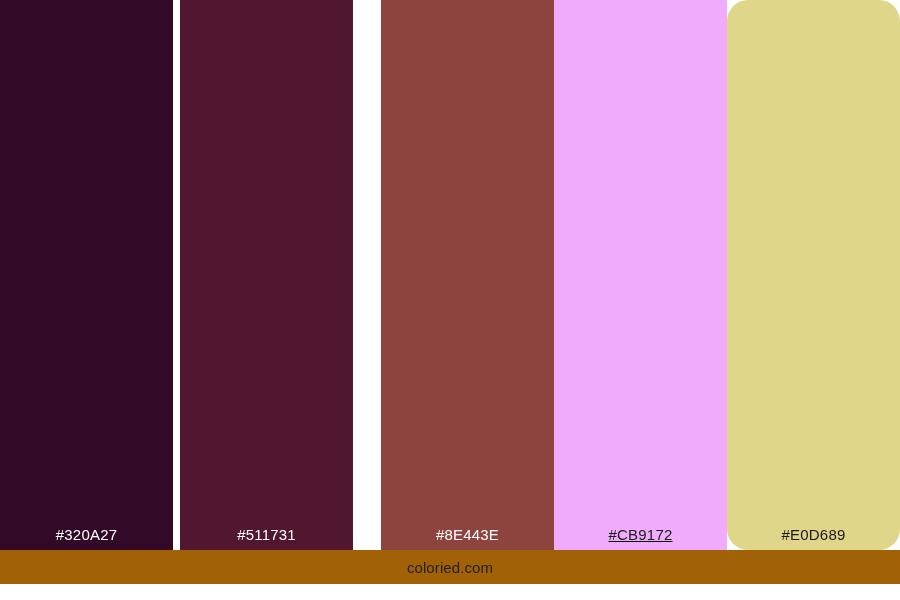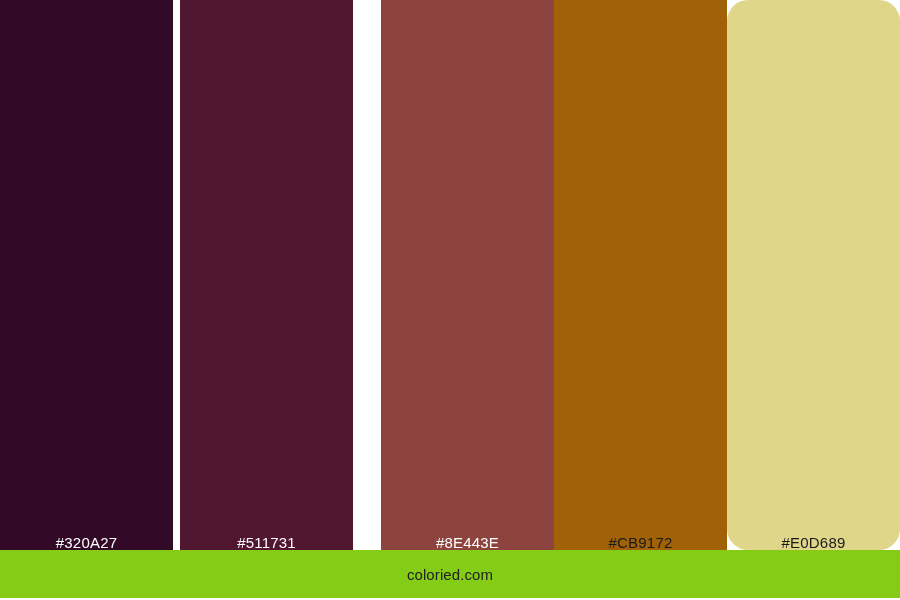--- a/index.html
+++ b/index.html
@@ -33,34 +33,34 @@
     position: relative;
     display: flex;
     align-items: flex-end;
     justify-content: center;
   }
   .swatch-label {
     font-family: "Liberation Sans", sans-serif;
     font-size: 15px;
     letter-spacing: 0.2px;
     line-height: 1;
-    padding-bottom: 0;
+    padding-bottom: 8px;
     white-space: nowrap;
     user-select: none;
   }
   .swatch-label.light-text {
     color: #ffffff;
   }
   .swatch-label.dark-text {
     color: #1a1a1a;
   }
   .footer-bar {
     width: 900px;
-    height: 48px;
-    background: #84cc16;
+    height: 34px;
+    background: #a16207;
     display: flex;
     align-items: center;
     justify-content: center;
   }
   .footer-text {
     font-family: "Liberation Sans", sans-serif;
     font-size: 15px;
     color: #222222;
     line-height: 1;
     letter-spacing: 0.1px;
@@ -79,21 +79,21 @@
     </div>
 
     <div class="swatch" style="background-color: rgb(81, 23, 49); margin-left: 7px;">
       <span class="swatch-label light-text">#511731</span>
     </div>
 
     <div class="swatch" style="background-color: rgb(142, 68, 62); margin-left: 28px;">
       <span class="swatch-label light-text">#8E443E</span>
     </div>
 
-    <div class="swatch" style="background-color: #a16207;">
+    <div class="swatch" style="background-color: #f0abfc; text-decoration: underline;">
       <span class="swatch-label dark-text">#CB9172</span>
     </div>
 
     <div class="swatch" style="background-color: rgb(224, 214, 137); border-radius: 21px;">
       <span class="swatch-label dark-text">#E0D689</span>
     </div>
 
   </div>
 
   <div class="footer-bar">

